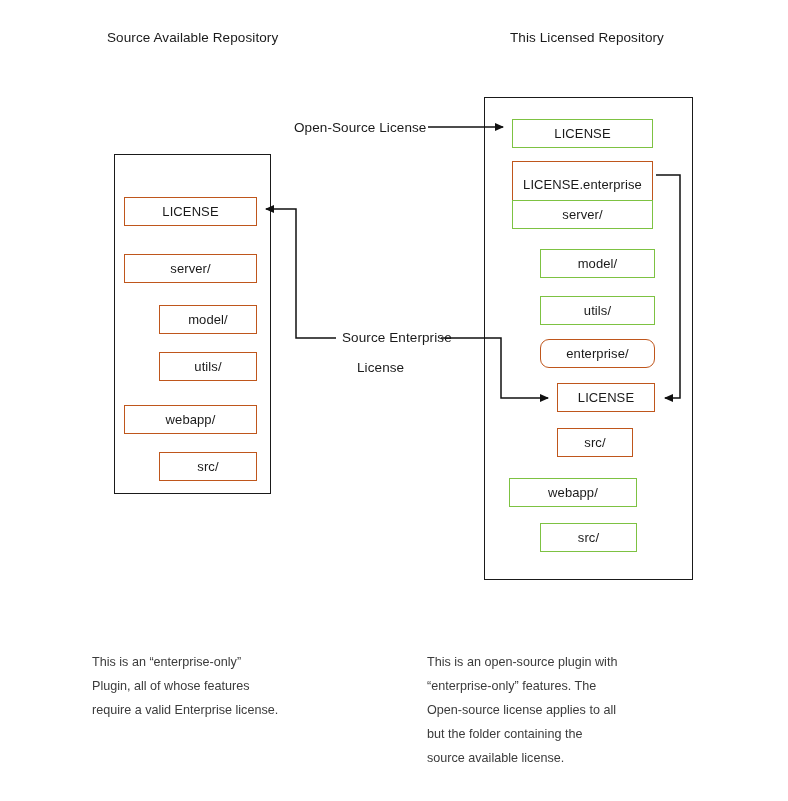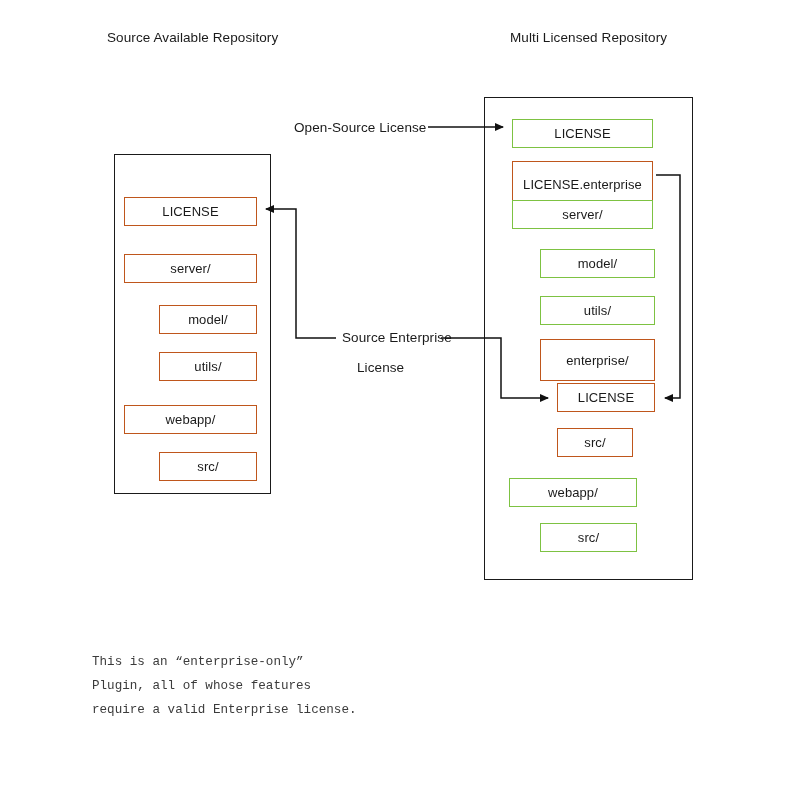--- a/index.html
+++ b/index.html
@@ -31,38 +31,38 @@
     white-space:nowrap;
   }
   .node.green{border-color:#7DC242;}
 
   .edge-label{
     font-size:13.5px;color:#1a1a1a;white-space:nowrap;
     letter-spacing:.1px;
   }
 
   .caption{
-    font-family:Liberation Mono, monospace;
+    font-family:Liberation Sans, sans-serif;
     font-size:12.6px;
     color:#3b3b3b;
     line-height:24px;
     white-space:pre-line;
     letter-spacing:0px;
   }
 
   svg.wires{position:absolute;left:0;top:0;width:788px;height:801px;pointer-events:none;}
 </style>
 </head>
 <body>
 
 <div id="canvas">
 
   <div class="abs repo-title" style="left:107px;top:30px;text-align:right;">Source Available Repository</div>
 
-  <div class="abs repo-title" style="left:510px;top:30px;">Multi Licensed Repository</div>
+  <div class="abs repo-title" style="left:510px;top:30px;">This Licensed Repository</div>
 
   <div class="abs repo-box" style="left:114px;top:154px;width:157px;height:340px;"></div>
 
   <div class="abs node" style="left:124px;top:197px;width:133px;height:29px;">LICENSE</div>
 
   <div class="abs node" style="left:124px;top:254px;width:133px;height:29px;">server/</div>
 
   <div class="abs node" style="left:159px;top:305px;width:98px;height:29px;">model/</div>
 
   <div class="abs node" style="left:159px;top:352px;width:98px;height:29px;">utils/</div>
@@ -76,21 +76,21 @@
   <div class="abs node green" style="left:512px;top:119px;width:141px;height:29px;">LICENSE</div>
 
   <div class="abs node" style="left:512px;top:161px;width:141px;height:46px;">LICENSE.enterprise</div>
 
   <div class="abs node green" style="left:512px;top:200px;width:141px;height:29px;">server/</div>
 
   <div class="abs node green" style="left:540px;top:249px;width:115px;height:29px;">model/</div>
 
   <div class="abs node green" style="left:540px;top:296px;width:115px;height:29px;">utils/</div>
 
-  <div class="abs node" style="left:540px;top:339px;width:115px;height:42px;">enterprise/</div>
+  <div class="abs node" style="left:540px;top:339px;width:115px;height:29px;border-radius:9px;">enterprise/</div>
 
   <div class="abs node" style="left:557px;top:383px;width:98px;height:29px;">LICENSE</div>
 
   <div class="abs node" style="left:557px;top:428px;width:76px;height:29px;">src/</div>
 
   <div class="abs node green" style="left:509px;top:478px;width:128px;height:29px;">webapp/</div>
 
   <div class="abs node green" style="left:540px;top:523px;width:97px;height:29px;">src/</div>
 
   <svg class="wires" viewBox="0 0 788 801" xmlns="http://www.w3.org/2000/svg">
@@ -123,14 +123,19 @@
   <div class="abs edge-label" style="left:294px;top:120px;text-align:right;">Open-Source License</div>
 
   <div class="abs edge-label" style="left:342px;top:330px;">Source Enterprise</div>
 
   <div class="abs edge-label" style="left:357px;top:360px;">License</div>
 
   <div class="abs caption" style="left:92px;top:650px;width:320px;">This is an “enterprise-only”
 Plugin, all of whose features
 require a valid Enterprise license.</div>
 
+  <div class="abs caption" style="left:427px;top:650px;width:300px;">This is an open-source plugin with
+“enterprise-only” features. The
+Open-source license applies to all
+but the folder containing the
+source available license.</div>
 
 </div>
 
 </body></html>

